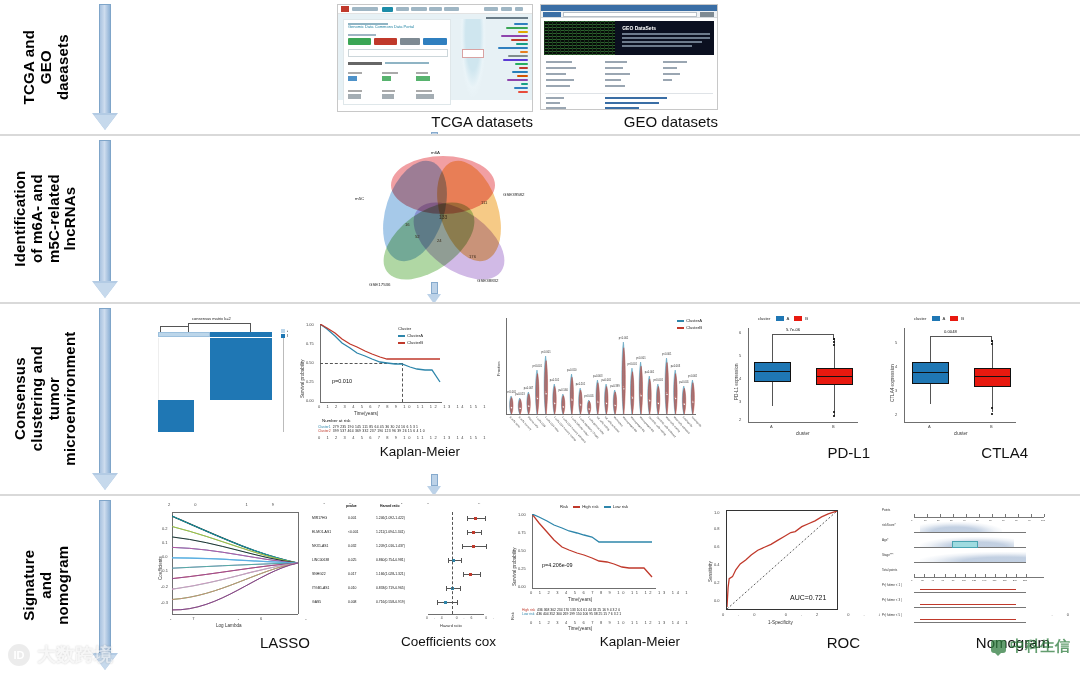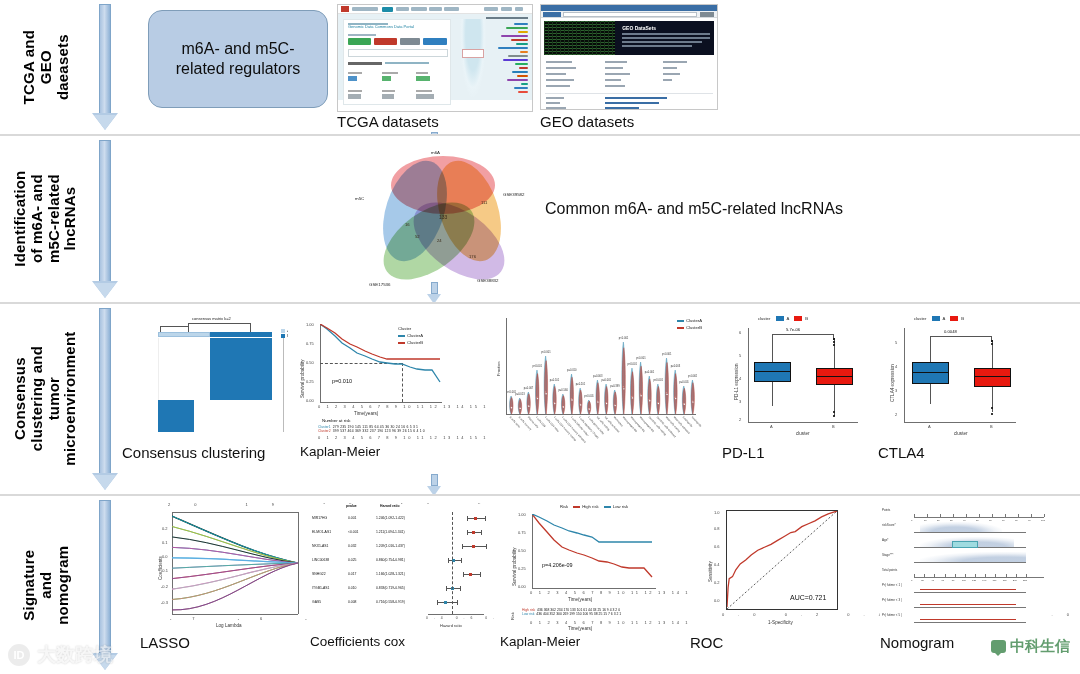--- a/index.html
+++ b/index.html
@@ -93,21 +93,21 @@
   .mini-arrow .h {
     position:absolute; left:0; bottom:0;
     width:0;height:0;
     border-left:7px solid transparent;
     border-right:7px solid transparent;
     border-top:10px solid #bcd2e8;
   }
 
   .caption {
     position:absolute;
-    text-align:left;
+    text-align:right;
     font-size:15px;
     color:#111;
     white-space:nowrap;
   }
   .caption.sm { font-size:13.5px; }
 
   
   .regulator-box {
     position:absolute;
     left:148px; top:10px;
@@ -250,23 +250,20 @@
 
   <div class="row r1">
     <div class="stage-label two">
       <span>TCGA and GEO daeasets</span>
     </div>
     <div class="big-arrow">
       <div class="shaft"></div>
         <div class="head"></div>
     </div>
 
-    <div class="regulator-box">
-      <span>m6A- and m5C-related regulators</span>
-    </div>
 
     <div class="shot gdc" style="left:337px;top:4px;width:196px;height:108px;">
       <div class="bar topbar"></div>
       <div class="logo"></div>
       <div class="navtxt" style="left:14px;width:26px;"></div>
       <div class="navpill" style="left:44px;width:11px;"></div>
       <div class="navtxt" style="left:58px;width:13px;"></div>
       <div class="navtxt" style="left:73px;width:16px;"></div>
       <div class="navtxt" style="left:91px;width:13px;"></div>
       <div class="navtxt" style="left:106px;width:15px;"></div>
@@ -392,21 +389,20 @@
       <div class="vlabel" style="left:14px;top:132px;">GSE17536</div>
 
       <div class="vnum" style="left:84px;top:64px;font-size:5px;">133</div>
       <div class="vnum" style="left:126px;top:50px;">111</div>
       <div class="vnum" style="left:114px;top:104px;">176</div>
       <div class="vnum" style="left:60px;top:84px;">52</div>
       <div class="vnum" style="left:50px;top:72px;">16</div>
       <div class="vnum" style="left:82px;top:88px;">24</div>
     </div>
 
-    <div class="caption" style="left:545px;top:64px;font-size:16px;">Common m6A- and m5C-related lncRNAs</div>
 
     <div class="mini-arrow" style="left:427px;top:146px;">
       <div class="s"></div>
         <div class="h"></div>
     </div>
   </div>
 
   <div class="row r3">
     <div class="stage-label three">
       <span>Consensus clustering and tumor microenvironment</span>
@@ -427,23 +423,20 @@
       <div style="position:absolute;left:58px;top:18px;width:62px;height:5px;background:#1f77b4;"></div>
       <div class="cm-blk" style="left:58px;top:24px;width:62px;height:62px;"></div>
       <div class="cm-blk" style="left:6px;top:86px;width:36px;height:32px;"></div>
       <div style="position:absolute;left:6px;top:24px;width:52px;height:62px;background:#fff;border-left:1px solid #eee;"></div>
       <div style="position:absolute;left:42px;top:86px;width:78px;height:32px;background:#fff;"></div>
       <div class="cm-legend" style="right:2px;top:14px;">
         <div><span class="cm-sw" style="background:#bcd6ea;"></span><span>A</span></div>
         <div><span class="cm-sw" style="background:#1f77b4;"></span><span>B</span></div>
       </div>
       <div style="position:absolute;right:8px;top:24px;width:1px;height:94px;background:#bbb;"></div>
-    </div>
-    <div class="caption" style="left:122px;top:140px;width:200px;">
-      <span>Consensus clustering</span>
     </div>
 
     <div class="panel" style="left:288px;top:8px;width:176px;height:130px;">
       <div class="ylab" style="left:12px;top:86px;">Survival probability</div>
       <div class="ticklab" style="left:18px;top:10px;">1.00</div>
       <div class="ticklab" style="left:18px;top:29px;">0.75</div>
       <div class="ticklab" style="left:18px;top:48px;">0.50</div>
       <div class="ticklab" style="left:18px;top:67px;">0.25</div>
       <div class="ticklab" style="left:18px;top:86px;">0.00</div>
       <div class="axisline" style="left:32px;top:12px;width:.8px;height:78px;"></div>

